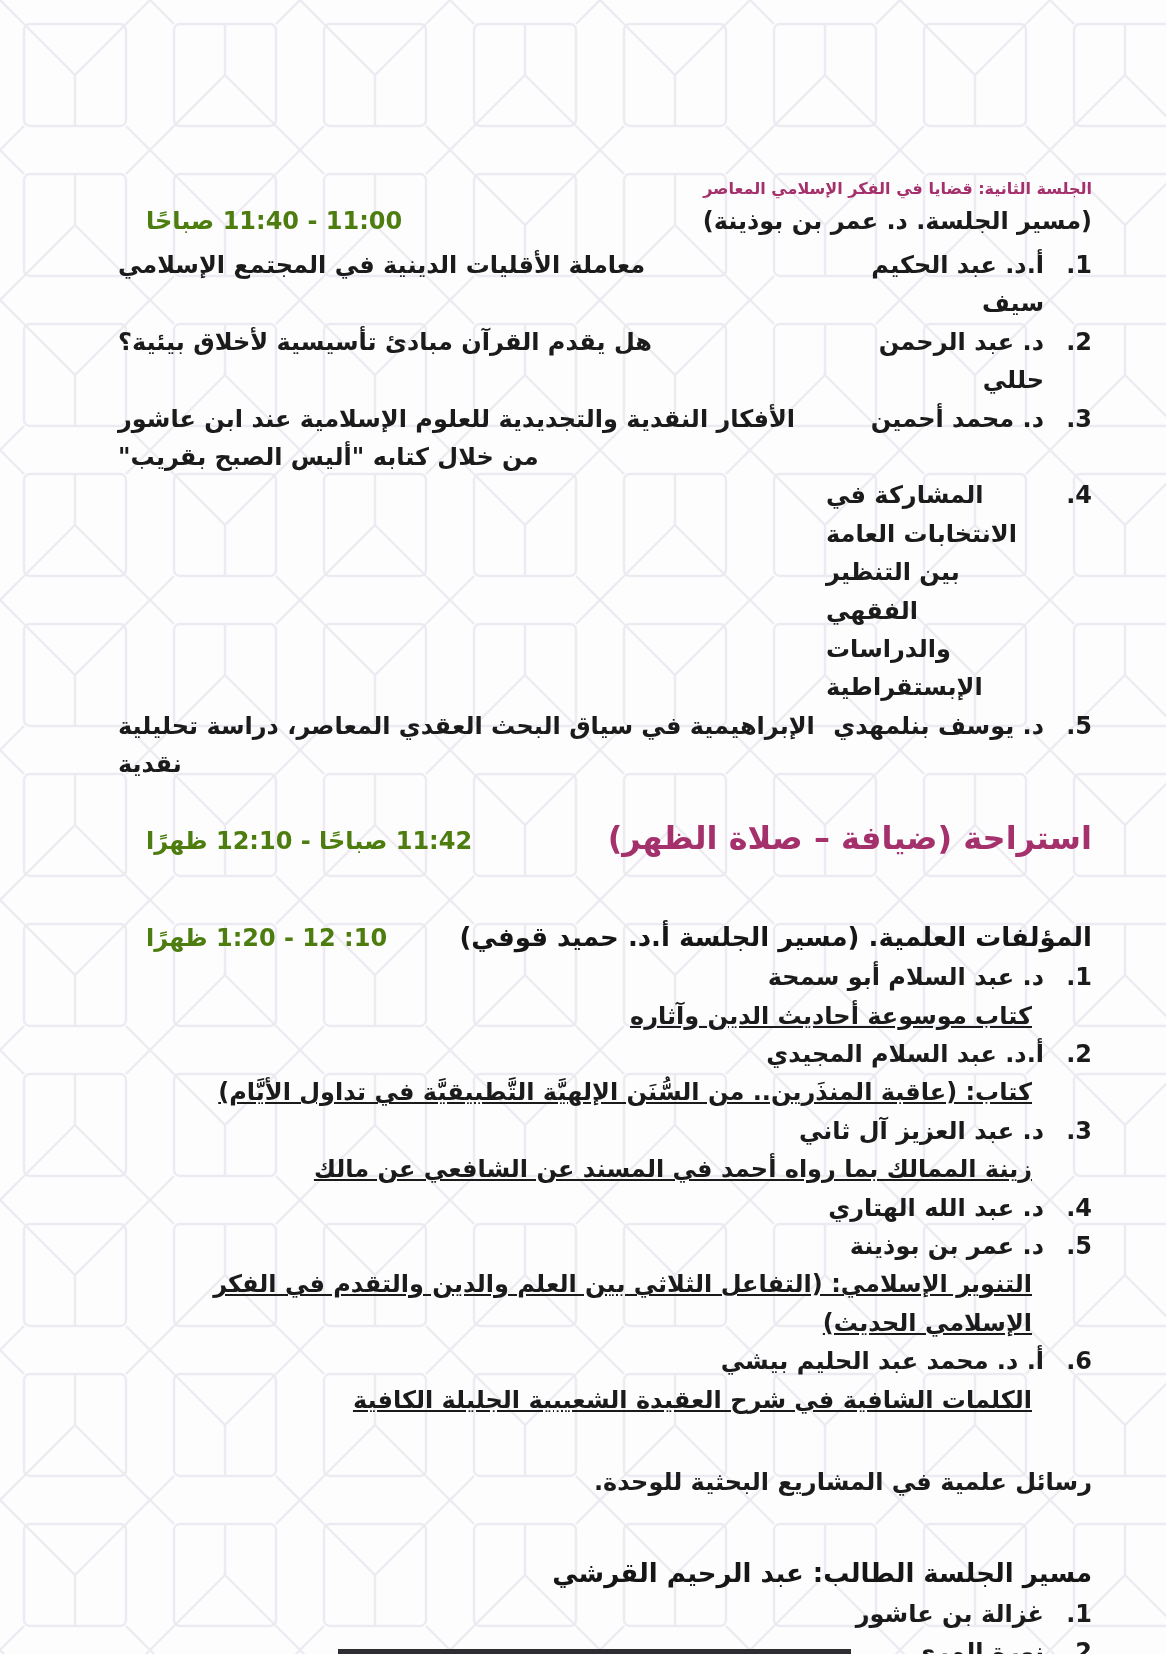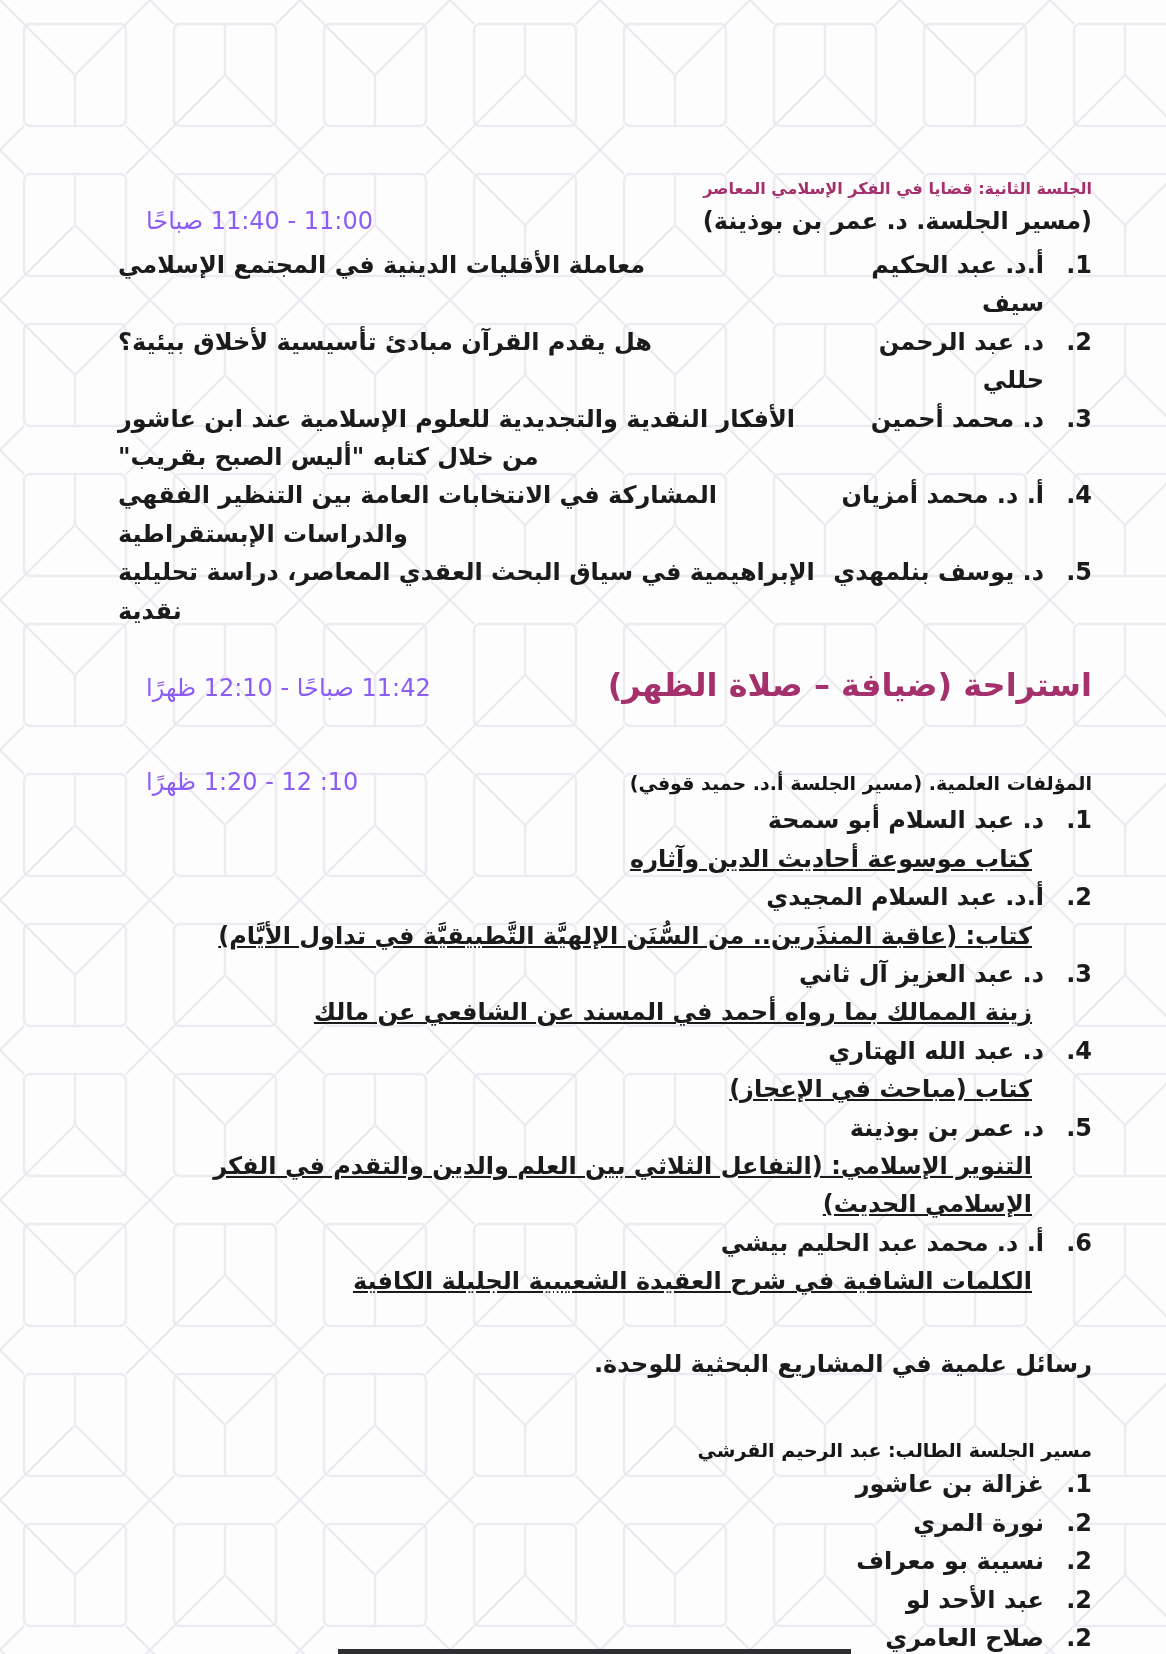--- a/index.html
+++ b/index.html
@@ -10,23 +10,23 @@
     color:var(--text,#1b1b1b);
   }
   .bg{position:absolute;inset:0;z-index:0;}
   .content{
     position:absolute;top:0;right:0;left:0;z-index:1;
     padding:176px 74px 0 118px;
     font-size:24px;font-weight:600;line-height:1.6;
   }
   .accent{color:var(--accent,#a5316c);}
   .hdr-row{display:flex;justify-content:space-between;align-items:baseline;}
-  .hdr-row .time{font-weight:400;color:#8b5cf6;white-space:nowrap;padding-left:28px;}
+  .hdr-row .time{font-weight:700;color:#4d7c0f;white-space:nowrap;padding-left:28px;}
   h2{font-size:16px;font-weight:700;margin:0;}
-  .sec-title-black{font-size:19px;font-weight:700;color:#161616;}
+  .sec-title-black{font-size:26px;font-weight:700;color:#161616;}
   
   .paper-row{display:grid;grid-template-columns:48px 218px auto;align-items:start;}
   .paper-row .num{text-align:right;}
   .paper-row .ptitle{text-align:left;}
   
   .pub-row{display:grid;grid-template-columns:48px auto;}
   .pub-work{margin-right:60px;text-decoration:underline;}
   
   .stud-row{display:grid;grid-template-columns:48px auto;}
   .spacer-xs{height:6px;}
@@ -91,21 +91,20 @@
         </div>
 
         <div class="paper-row">
           <span class="num">3.</span>
           <span class="name">د. محمد أحمين</span>
           <span class="ptitle">الأفكار النقدية والتجديدية للعلوم الإسلامية عند ابن عاشور  من خلال كتابه "أليس الصبح بقريب"</span>
         </div>
 
         <div class="paper-row">
           <span class="num">4.</span>
-          <span class="name">أ. د. محمد أمزيان</span>
           <span class="ptitle">المشاركة في الانتخابات العامة بين التنظير الفقهي والدراسات الإبستقراطية</span>
         </div>
 
         <div class="paper-row">
           <span class="num">5.</span>
           <span class="name">د. يوسف بنلمهدي</span>
           <span class="ptitle">الإبراهيمية في سياق البحث العقدي المعاصر، دراسة تحليلية نقدية</span>
         </div>
       </div>
   </section>
@@ -148,21 +147,20 @@
             <span>د. عبد العزيز آل ثاني</span>
           </div>
           <div class="pub-work">زينة الممالك بما رواه أحمد في المسند عن الشافعي عن مالك</div>
         </div>
 
         <div>
           <div class="pub-row">
             <span class="num">4.</span>
             <span>د. عبد الله الهتاري</span>
           </div>
-          <div class="pub-work">كتاب (مباحث في الإعجاز)</div>
         </div>
 
         <div>
           <div class="pub-row">
             <span class="num">5.</span>
             <span>د. عمر بن بوذينة</span>
           </div>
           <div class="pub-work">التنوير الإسلامي: (التفاعل الثلاثي بين العلم والدين والتقدم في الفكر الإسلامي الحديث)</div>
         </div>
 

